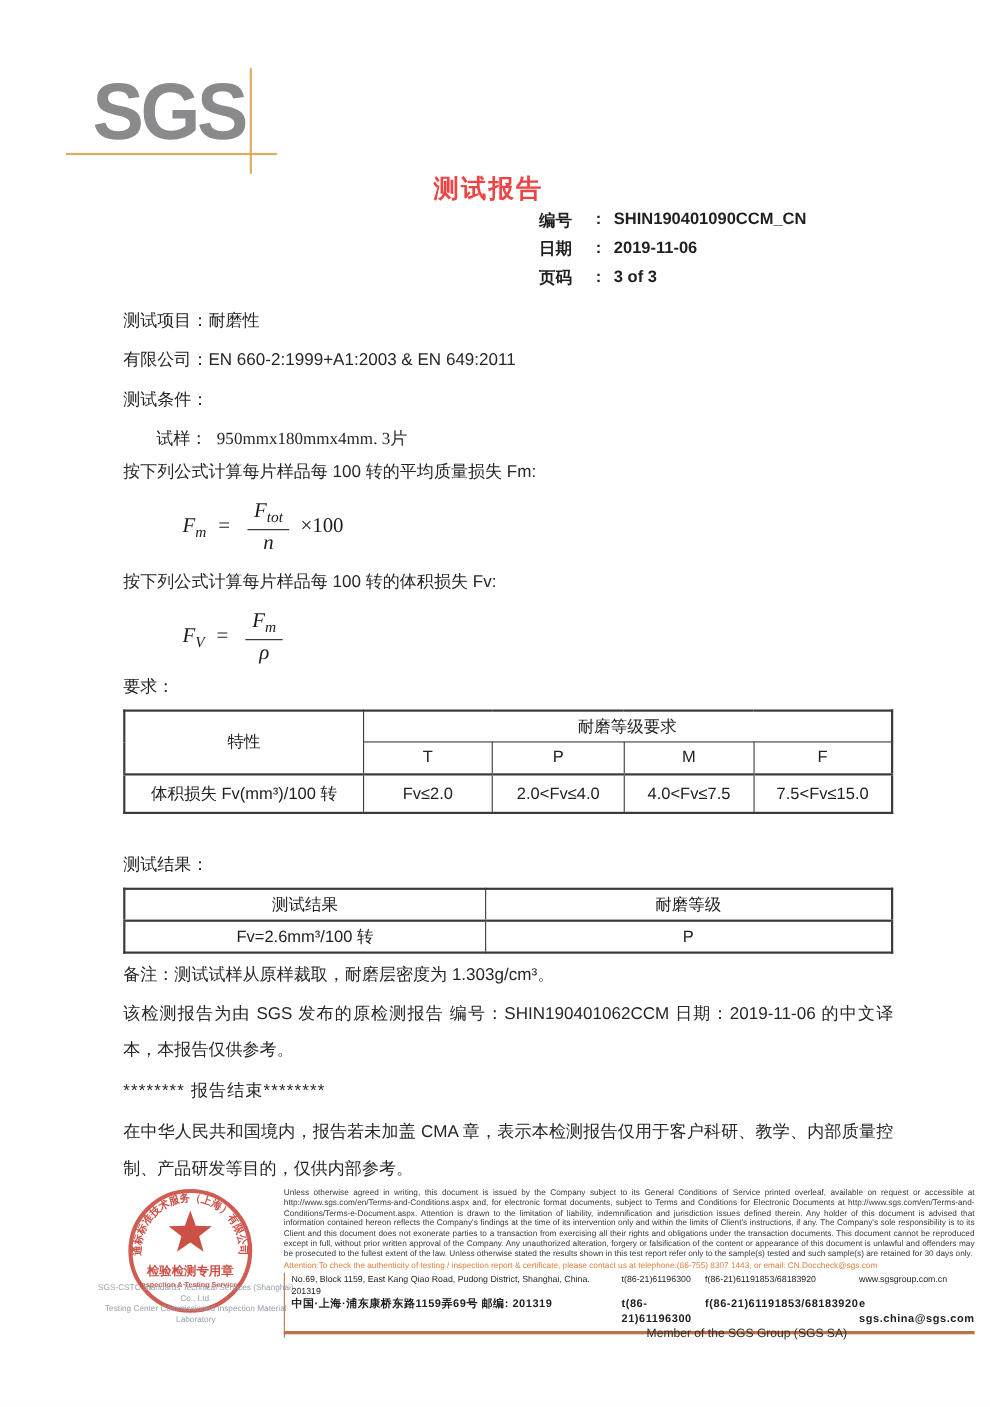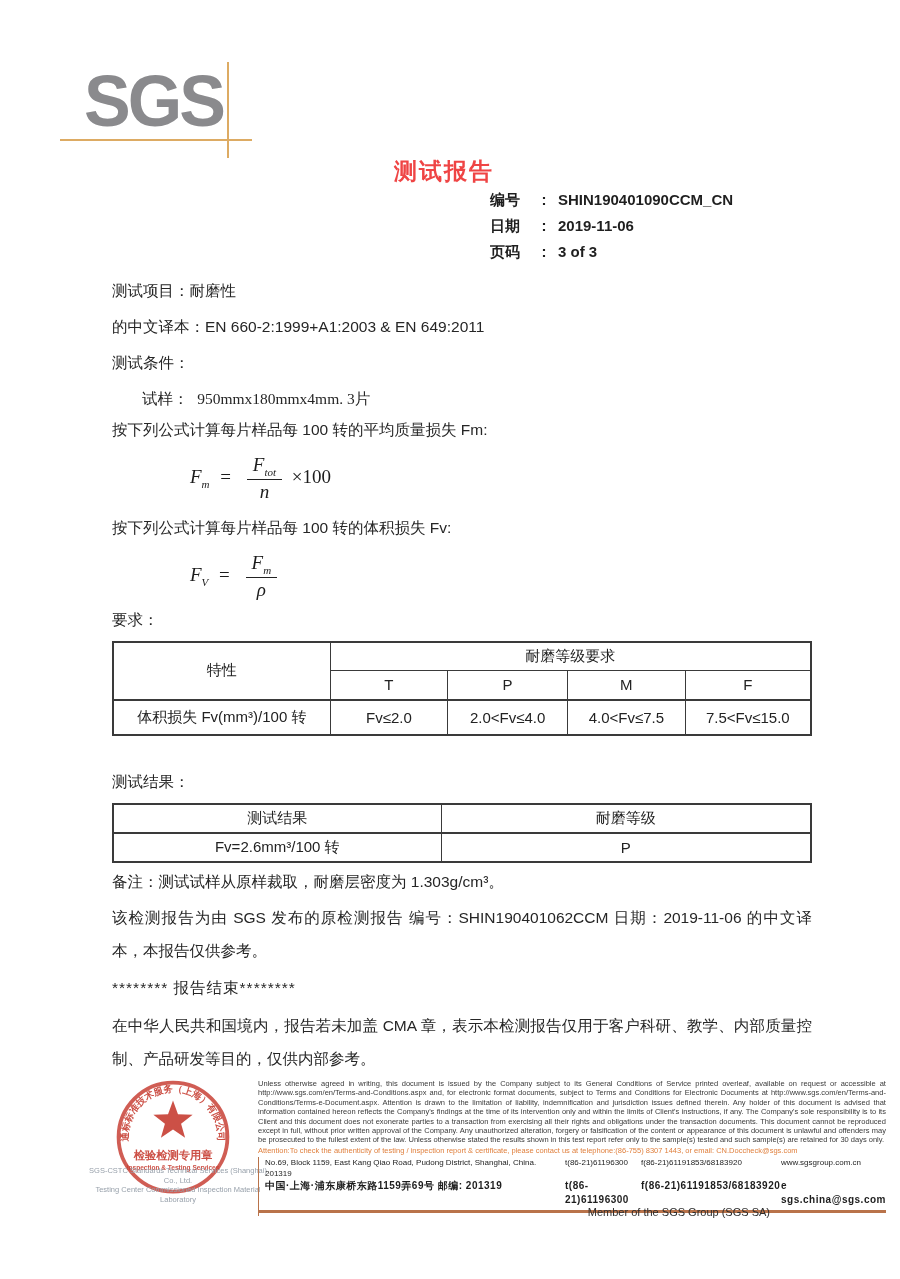--- a/index.html
+++ b/index.html
@@ -20,23 +20,23 @@
   .meta-colon { width:28px; text-align:center; }
 
   
   .content { position:absolute; left:112px; top:281px; width:700px; font-size:15.5px; color:#262626; }
   .kv { margin-bottom:15px; }
   .kv-indent { margin-left:30px; margin-bottom:4px; }
   .serifv { font-family:"Liberation Serif", serif; }
   .para { line-height:33px; text-align:justify; }
   .intro { margin-top:2px; line-height:31px; }
 
-  .formula { margin:9px 0 9px 78px; font-size:19px; color:#1c1c1c; font-family:"Liberation Serif", serif; }
+  .formula { margin:9px 0 9px 54px; font-size:19px; color:#1c1c1c; font-family:"Liberation Serif", serif; }
   .ital { font-style:italic; }
-  .formula sub { font-size:11px; font-style:italic; }
+  .formula sub { font-size:14px; font-style:italic; }
   .frac { display:inline-block; vertical-align:middle; text-align:center; margin:0 5px; }
   .frac .num { display:block; border-bottom:1.4px solid #222; padding:0 6px 1px; }
   .frac .den { display:block; padding-top:1px; }
   .eq { margin:0 6px; font-style:normal; }
   .fsuffix { font-style:normal; }
 
   .sec-label { margin:8px 0 10px; }
   table { width:100%; border-collapse:collapse; color:#222; }
   .t1, .t2 { border:2px solid #3a3a3a; }
   .t1 td, .t2 td { border:1px solid #3a3a3a; text-align:center; font-size:15px; padding:2px 4px; height:29px; }
@@ -91,21 +91,21 @@
       <span class="meta-colon">:</span>
       <span class="meta-value">3 of 3</span>
     </div>
   </div>
 
   <div class="content">
     <div class="kv">
       <span>测试项目：</span><span>耐磨性</span>
     </div>
     <div class="kv">
-      <span>的中文译本：</span><span>EN 660-2:1999+A1:2003 &amp; EN 649:2011</span>
+      <span>有限公司：</span><span>EN 660-2:1999+A1:2003 &amp; EN 649:2011</span>
     </div>
     <div class="kv">
       <span>测试条件：</span>
     </div>
     <div class="kv-indent">
       <span>试样：</span>&nbsp;
       <span class="serifv">950mmx180mmx4mm. 3片</span>
     </div>
     <div class="intro">按下列公式计算每片样品每 100 转的平均质量损失 Fm:</div>
 

